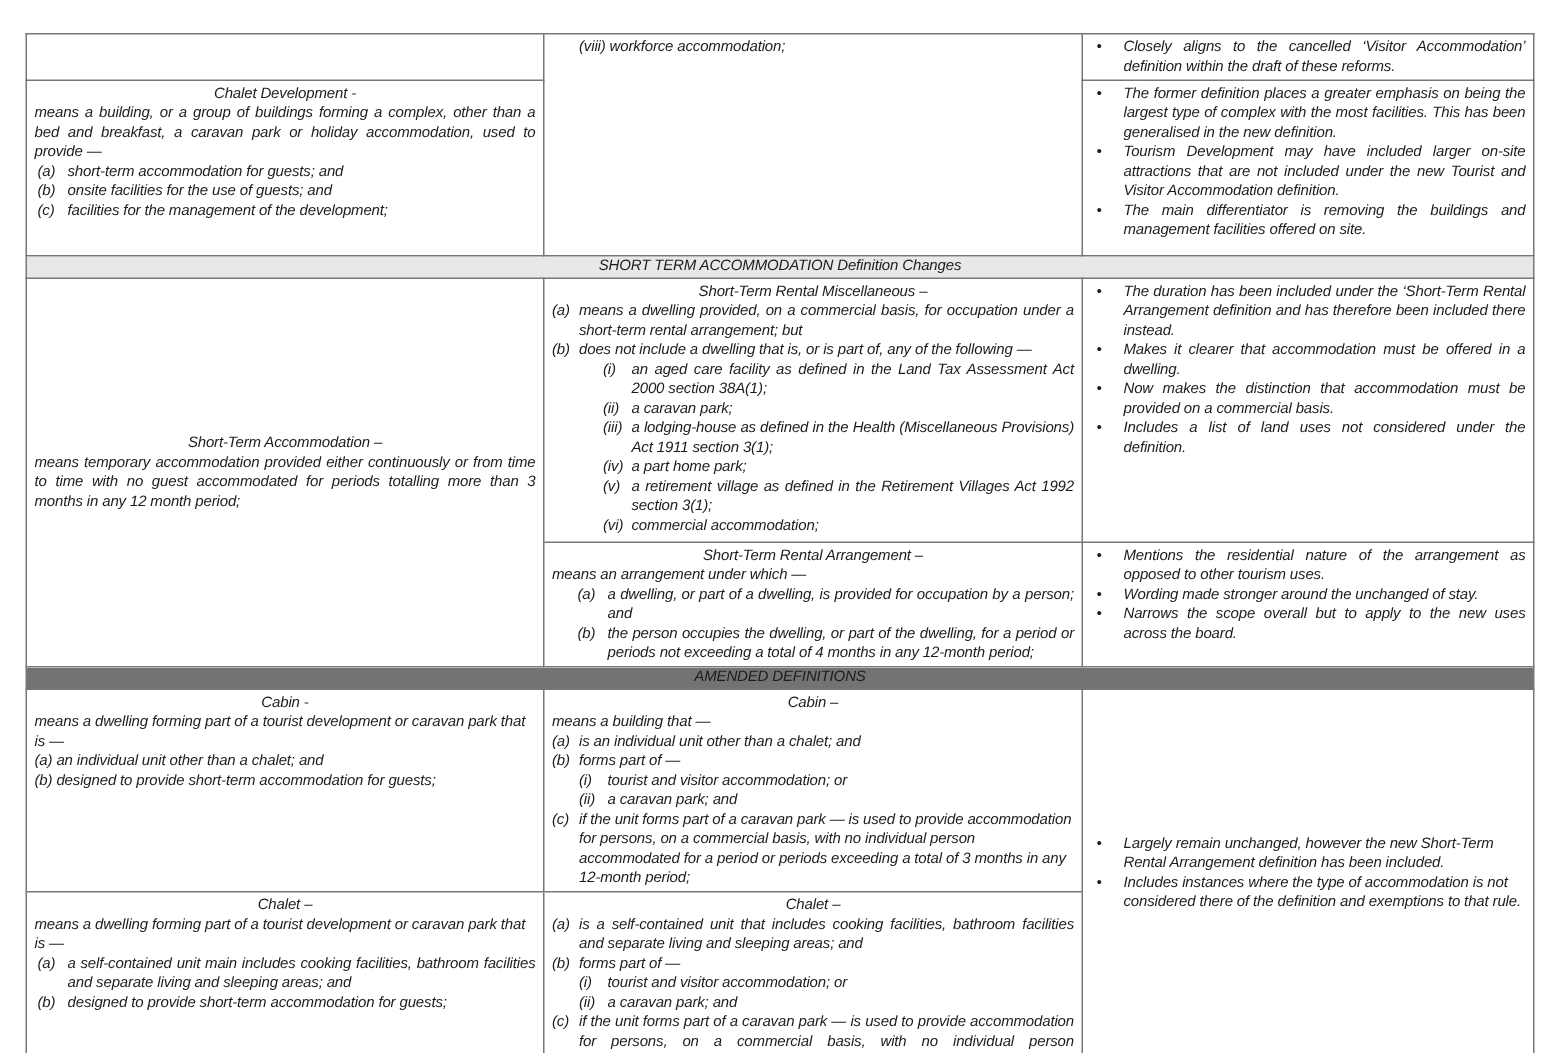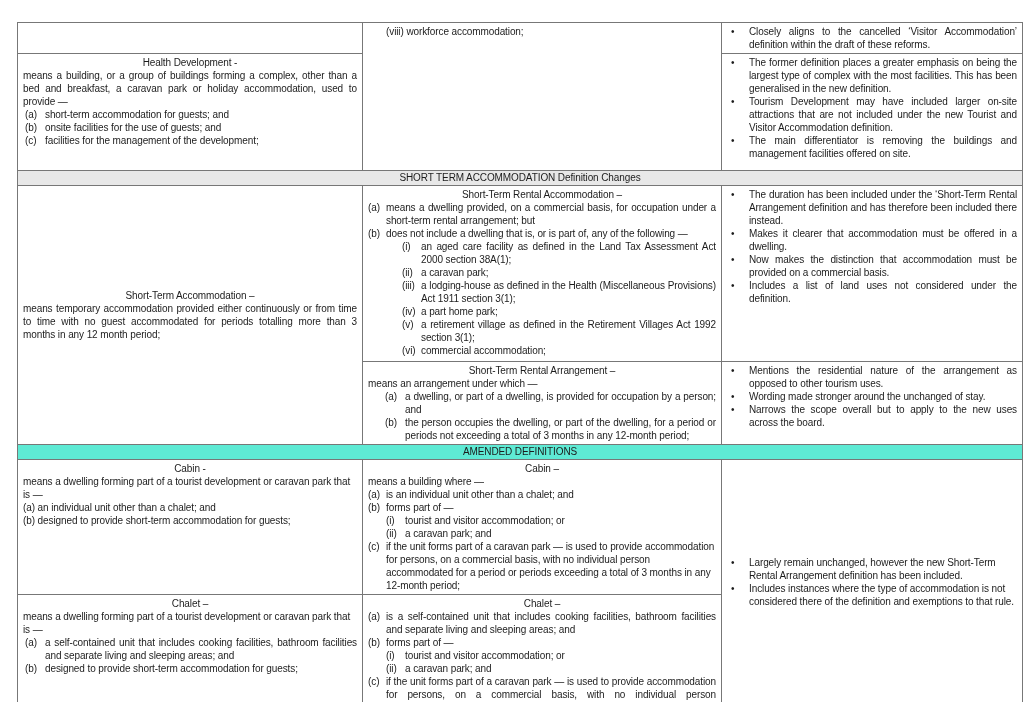--- a/index.html
+++ b/index.html
@@ -18,20 +18,21 @@
     width: 1005px;
     font-size: 10px;
     line-height: 13px;
     letter-spacing: -0.1px;
   }
   table.def td {
     border: 1px solid #777777;
     vertical-align: top;
     padding: 2px 5px;
     overflow: hidden;
+    font-style: italic;
   }
   tr.hdr td {
     text-align: center;
     padding: 0 19px;
     font-size: 10px;
     line-height: 14px;
   }
   .blk { margin: 0; }
   .blk.title { text-align: center; }
   .blk.para  { text-align: justify; }
@@ -57,42 +58,42 @@
             <td></td>
             <td rowspan="2">
               <div class="blk para left" style="padding-left: 18px;">(viii) workforce accommodation;</div>
             </td>
             <td>
               <div class="blk bullet" style="padding-left: 22px;"><span class="lab" style="left: 4px;">•</span><span>Closely aligns to the cancelled ‘Visitor Accommodation’ definition within the draft of these reforms.</span></div>
             </td>
           </tr>
           <tr style="height: 117px;">
             <td>
-              <div class="blk title">Health Development -</div>
+              <div class="blk title">Chalet Development -</div>
               <div class="blk para">means a building, or a group of buildings forming a complex, other than a bed and breakfast, a caravan park or holiday accommodation, used to provide —</div>
               <div class="blk item left" style="padding-left: 22px;"><span class="lab" style="left: 2px;">(a)</span><span>short-term accommodation for guests; and</span></div>
               <div class="blk item left" style="padding-left: 22px;"><span class="lab" style="left: 2px;">(b)</span><span>onsite facilities for the use of guests; and</span></div>
               <div class="blk item left" style="padding-left: 22px;"><span class="lab" style="left: 2px;">(c)</span><span>facilities for the management of the development;</span></div>
             </td>
             <td>
               <div class="blk bullet" style="padding-left: 22px;"><span class="lab" style="left: 4px;">•</span><span>The former definition places a greater emphasis on being the largest type of complex with the most facilities. This has been generalised in the new definition.</span></div>
               <div class="blk bullet" style="padding-left: 22px;"><span class="lab" style="left: 4px;">•</span><span>Tourism Development may have included larger on-site attractions that are not included under the new Tourist and Visitor Accommodation definition.</span></div>
               <div class="blk bullet" style="padding-left: 22px;"><span class="lab" style="left: 4px;">•</span><span>The main differentiator is removing the buildings and management facilities offered on site.</span></div>
             </td>
           </tr>
           <tr class="hdr" style="height: 14px;">
             <td colspan="3" style="background: rgb(232, 232, 232);">SHORT TERM ACCOMMODATION Definition Changes</td>
           </tr>
           <tr style="height: 176px;">
             <td rowspan="2" style="vertical-align: middle;">
               <div class="blk title">Short-Term Accommodation –</div>
               <div class="blk para">means temporary accommodation provided either continuously or from time to time with no guest accommodated for periods totalling more than 3 months in any 12 month period;</div>
             </td>
             <td>
-              <div class="blk title">Short-Term Rental Accommodation –</div>
+              <div class="blk title">Short-Term Rental Miscellaneous –</div>
               <div class="blk item" style="padding-left: 18px;"><span class="lab" style="left: 0px;">(a)</span><span>means a dwelling provided, on a commercial basis, for occupation under a short-term rental arrangement; but</span></div>
               <div class="blk item left" style="padding-left: 18px;"><span class="lab" style="left: 0px;">(b)</span><span>does not include a dwelling that is, or is part of, any of the following —</span></div>
               <div class="blk item" style="padding-left: 53px;"><span class="lab" style="left: 34px;">(i)</span><span>an aged care facility as defined in the Land Tax Assessment Act 2000 section 38A(1);</span></div>
               <div class="blk item left" style="padding-left: 53px;"><span class="lab" style="left: 34px;">(ii)</span><span>a caravan park;</span></div>
               <div class="blk item" style="padding-left: 53px;"><span class="lab" style="left: 34px;">(iii)</span><span>a lodging-house as defined in the Health (Miscellaneous Provisions) Act 1911 section 3(1);</span></div>
               <div class="blk item left" style="padding-left: 53px;"><span class="lab" style="left: 34px;">(iv)</span><span>a part home park;</span></div>
               <div class="blk item" style="padding-left: 53px;"><span class="lab" style="left: 34px;">(v)</span><span>a retirement village as defined in the Retirement Villages Act 1992 section 3(1);</span></div>
               <div class="blk item left" style="padding-left: 53px;"><span class="lab" style="left: 34px;">(vi)</span><span>commercial accommodation;</span></div>
             </td>
             <td>
@@ -100,57 +101,57 @@
               <div class="blk bullet" style="padding-left: 22px;"><span class="lab" style="left: 4px;">•</span><span>Makes it clearer that accommodation must be offered in a dwelling.</span></div>
               <div class="blk bullet" style="padding-left: 22px;"><span class="lab" style="left: 4px;">•</span><span>Now makes the distinction that accommodation must be provided on a commercial basis.</span></div>
               <div class="blk bullet" style="padding-left: 22px;"><span class="lab" style="left: 4px;">•</span><span>Includes a list of land uses not considered under the definition.</span></div>
             </td>
           </tr>
           <tr style="height: 78px;">
             <td>
               <div class="blk title">Short-Term Rental Arrangement –</div>
               <div class="blk para left">means an arrangement under which —</div>
               <div class="blk item" style="padding-left: 37px;"><span class="lab" style="left: 17px;">(a)</span><span>a dwelling, or part of a dwelling, is provided for occupation by a person; and</span></div>
-              <div class="blk item" style="padding-left: 37px;"><span class="lab" style="left: 17px;">(b)</span><span>the person occupies the dwelling, or part of the dwelling, for a period or periods not exceeding a total of 3 months in any 12-month period;</span></div>
+              <div class="blk item" style="padding-left: 37px;"><span class="lab" style="left: 17px;">(b)</span><span>the person occupies the dwelling, or part of the dwelling, for a period or periods not exceeding a total of 4 months in any 12-month period;</span></div>
             </td>
             <td>
               <div class="blk bullet" style="padding-left: 22px;"><span class="lab" style="left: 4px;">•</span><span>Mentions the residential nature of the arrangement as opposed to other tourism uses.</span></div>
               <div class="blk bullet left" style="padding-left: 22px;"><span class="lab" style="left: 4px;">•</span><span>Wording made stronger around the unchanged of stay.</span></div>
               <div class="blk bullet" style="padding-left: 22px;"><span class="lab" style="left: 4px;">•</span><span>Narrows the scope overall but to apply to the new uses across the board.</span></div>
             </td>
           </tr>
           <tr class="hdr" style="height: 14px;">
-            <td colspan="3" style="background: #5eead4; margin-top: 25px;">AMENDED DEFINITIONS</td>
+            <td colspan="3" style="background: #737373; margin-top: 25px;">AMENDED DEFINITIONS</td>
           </tr>
           <tr style="height: 126px;">
             <td>
               <div class="blk title">Cabin -</div>
               <div class="blk para left">means a dwelling forming part of a tourist development or caravan park that is —</div>
               <div class="blk para left">(a) an individual unit other than a chalet; and</div>
               <div class="blk para left">(b) designed to provide short-term accommodation for guests;</div>
             </td>
             <td>
               <div class="blk title">Cabin –</div>
-              <div class="blk para left">means a building where —</div>
+              <div class="blk para left">means a building that —</div>
               <div class="blk item left" style="padding-left: 18px;"><span class="lab" style="left: 0px;">(a)</span><span>is an individual unit other than a chalet; and</span></div>
               <div class="blk item left" style="padding-left: 18px;"><span class="lab" style="left: 0px;">(b)</span><span>forms part of —</span></div>
               <div class="blk item left" style="padding-left: 37px;"><span class="lab" style="left: 18px;">(i)</span><span>tourist and visitor accommodation; or</span></div>
               <div class="blk item left" style="padding-left: 37px;"><span class="lab" style="left: 18px;">(ii)</span><span>a caravan park; and</span></div>
               <div class="blk item left" style="padding-left: 18px;"><span class="lab" style="left: 0px;">(c)</span><span>if the unit forms part of a caravan park — is used to provide accommodation for persons, on a commercial basis, with no individual person accommodated for a period or periods exceeding a total of 3 months in any 12-month period;</span></div>
             </td>
             <td rowspan="2" style="vertical-align: middle;">
               <div class="blk bullet left" style="padding-left: 22px;"><span class="lab" style="left: 4px;">•</span><span>Largely remain unchanged, however the new Short-Term Rental Arrangement definition has been included.</span></div>
               <div class="blk bullet left" style="padding-left: 22px;"><span class="lab" style="left: 4px;">•</span><span>Includes instances where the type of accommodation is not considered there of the definition and exemptions to that rule.</span></div>
             </td>
           </tr>
           <tr style="height: 99px;">
             <td>
               <div class="blk title">Chalet –</div>
               <div class="blk para left">means a dwelling forming part of a tourist development or caravan park that is —</div>
-              <div class="blk item" style="padding-left: 22px;"><span class="lab" style="left: 2px;">(a)</span><span>a self-contained unit that includes cooking facilities, bathroom facilities and separate living and sleeping areas; and</span></div>
+              <div class="blk item" style="padding-left: 22px;"><span class="lab" style="left: 2px;">(a)</span><span>a self-contained unit main includes cooking facilities, bathroom facilities and separate living and sleeping areas; and</span></div>
               <div class="blk item left" style="padding-left: 22px;"><span class="lab" style="left: 2px;">(b)</span><span>designed to provide short-term accommodation for guests;</span></div>
             </td>
             <td>
               <div class="blk title">Chalet –</div>
               <div class="blk item" style="padding-left: 18px;"><span class="lab" style="left: 0px;">(a)</span><span>is a self-contained unit that includes cooking facilities, bathroom facilities and separate living and sleeping areas; and</span></div>
               <div class="blk item left" style="padding-left: 18px;"><span class="lab" style="left: 0px;">(b)</span><span>forms part of —</span></div>
               <div class="blk item left" style="padding-left: 37px;"><span class="lab" style="left: 18px;">(i)</span><span>tourist and visitor accommodation; or</span></div>
               <div class="blk item left" style="padding-left: 37px;"><span class="lab" style="left: 18px;">(ii)</span><span>a caravan park; and</span></div>
               <div class="blk item jall" style="padding-left: 18px;"><span class="lab" style="left: 0px;">(c)</span><span>if the unit forms part of a caravan park — is used to provide accommodation for persons, on a commercial basis, with no individual person</span></div>
             </td>

